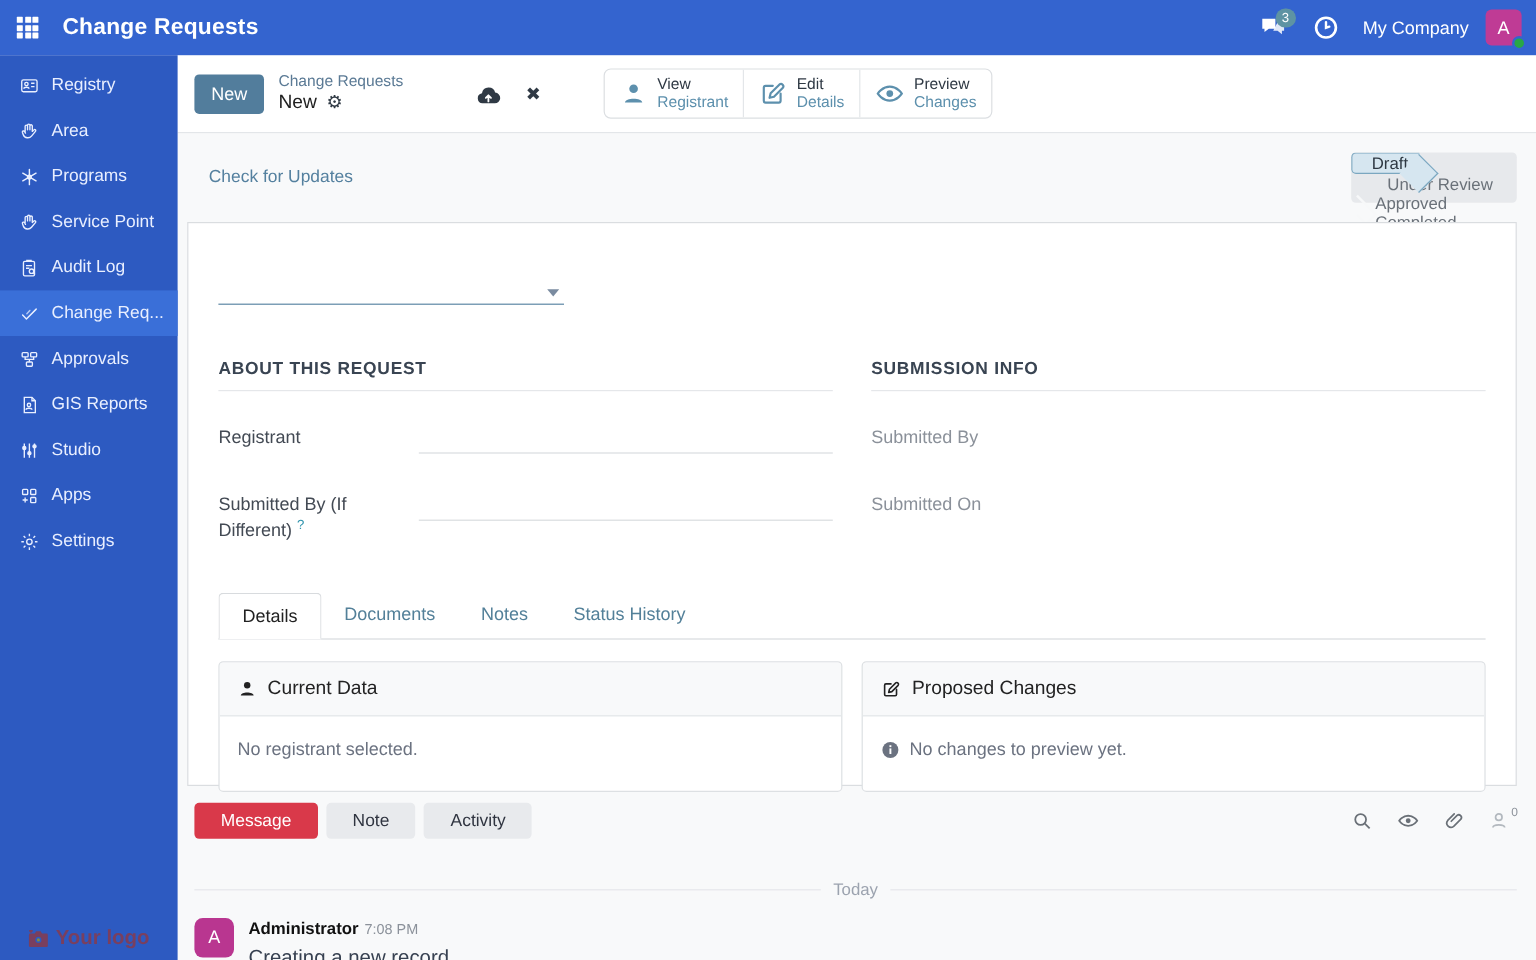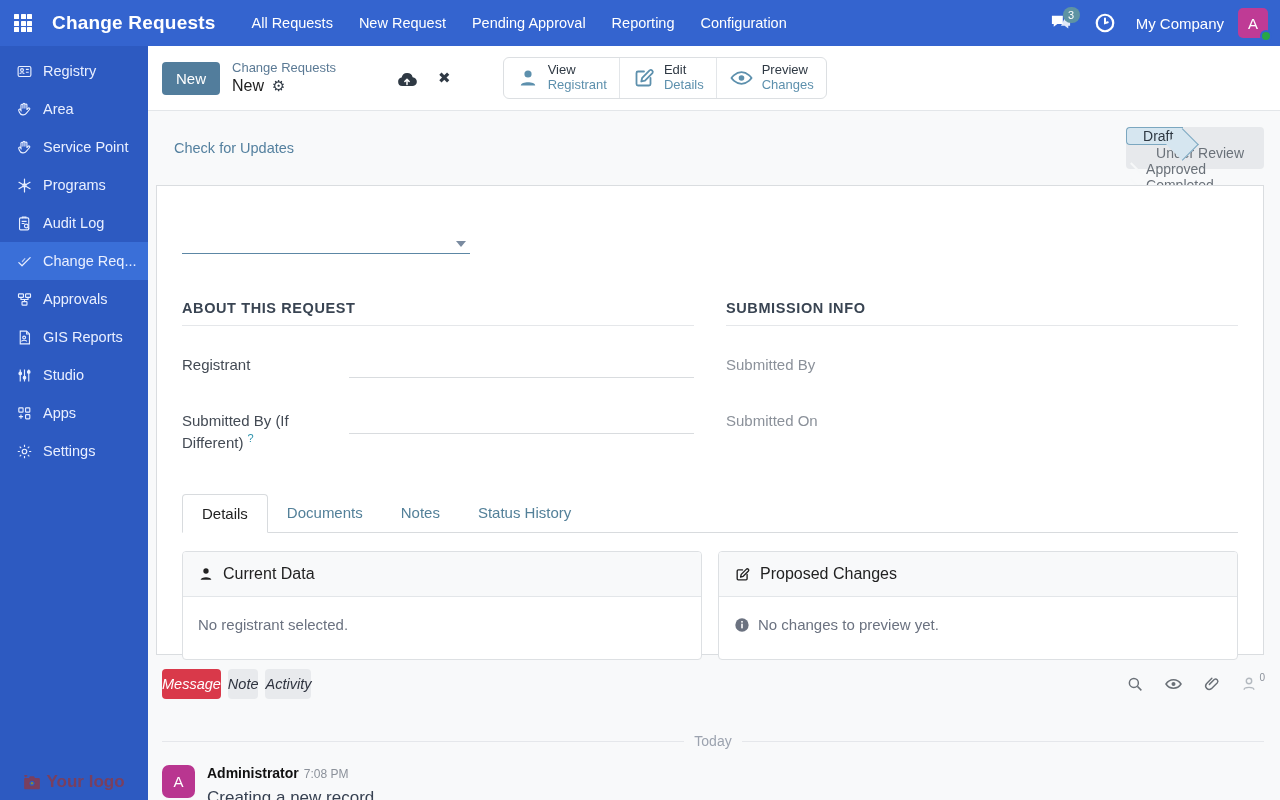--- a/index.html
+++ b/index.html
@@ -91,21 +91,21 @@
 
   .cards { display:flex; gap:16px; margin-top:18px; }
   .card { flex:1 1 0; border:1px solid #dde0e3; border-radius:4px; background:#fff; overflow:hidden; }
   .card-head { background:#f8f9fa; border-bottom:1px solid #e3e6e9; padding:13px 15px;
     display:flex; align-items:center; gap:9px; font-size:16px; color:#222; }
   .card-body { padding:19px 15px 26px 15px; font-size:15px; color:#6b7280; display:flex; align-items:center; gap:8px; }
 
   
   .chatter { padding:14px 16px 0 14px; }
   .chat-toolbar { display:flex; align-items:center; }
-  .btn { font-size:14.5px; padding:7px 0; border-radius:4px; border:none; cursor:pointer; margin-right:7px;font-style:italic; }
+  .btn { font-size:14.5px; padding:7px 22px; border-radius:4px; border:none; cursor:pointer; margin-right:7px; }
   .btn-danger { background:#d9394a; color:#fff; }
   .btn-plain { background:#e8eaed; color:#2f3440; }
   .chat-icons { margin-left:auto; display:flex; align-items:center; gap:19px; color:#6a7077; }
   .chat-icons .ci { cursor:pointer; display:flex; align-items:center; }
   .follower { color:#b3b9bf; position:relative; }
   .follower sup { color:#8b919a; font-size:10px; position:relative; top:-7px; left:1px; }
   .divider { display:flex; align-items:center; margin-top:34px; color:#9ca3af; font-size:14px; }
   .divider::before,.divider::after { content:''; flex:1 1 auto; border-top:1px solid #e5e7eb; }
   .divider span { padding:0 10px; }
   .msg { display:flex; gap:12px; margin-top:16px; }
@@ -126,27 +126,20 @@
         <span></span>
         <span></span>
         <span></span>
         <span></span>
         <span></span>
         <span></span>
         <span></span>
       </div>
   </div>
   <div class="app-title">Change Requests</div>
-  <div class="top-menu">
-    <div class="mi">All Requests</div>
-    <div class="mi">New Request</div>
-    <div class="mi">Pending Approval</div>
-    <div class="mi">Reporting</div>
-    <div class="mi">Configuration</div>
-  </div>
   <div class="top-right">
     <div class="icon-btn">
       <svg width="22" height="20" viewBox="0 0 24 22">
           <path d="M2 3h12v9H8l-4 3v-3H2z" fill="#fff"></path>
           <path d="M16 6h6v8h-2v3l-4-3h-4" fill="#fff" opacity=".85"></path>
         </svg>
       <span class="badge">3</span>
     </div>
     <div class="icon-btn">
       <svg width="22" height="22" viewBox="0 0 24 24">
@@ -171,31 +164,31 @@
       </svg>
     <span>Registry</span>
   </div>
   <div class="side-item">
     <svg width="17" height="17" viewBox="0 0 24 24" fill="none" stroke="currentColor" stroke-width="1.6" stroke-linecap="round" stroke-linejoin="round">
         <path d="M7 12V6a1.4 1.4 0 0 1 2.8 0v4M9.8 10V4.8a1.4 1.4 0 0 1 2.8 0V10M12.6 10V5.6a1.4 1.4 0 0 1 2.8 0V12M15.4 12l1.8-1.8a1.3 1.3 0 0 1 1.9 1.8l-4.6 5.5a5.5 5.5 0 0 1-4.2 2h-.9a5.5 5.5 0 0 1-4.6-3.6l-1-2.7a1.4 1.4 0 0 1 2.6-1l1 1.8"></path>
       </svg>
     <span>Area</span>
   </div>
   <div class="side-item">
-    <svg width="17" height="17" viewBox="0 0 24 24" fill="none" stroke="currentColor" stroke-width="1.6" stroke-linecap="round" stroke-linejoin="round">
-        <path d="M7 12V6a1.4 1.4 0 0 1 2.8 0v4M9.8 10V4.8a1.4 1.4 0 0 1 2.8 0V10M12.6 10V5.6a1.4 1.4 0 0 1 2.8 0V12M15.4 12l1.8-1.8a1.3 1.3 0 0 1 1.9 1.8l-4.6 5.5a5.5 5.5 0 0 1-4.2 2h-.9a5.5 5.5 0 0 1-4.6-3.6l-1-2.7a1.4 1.4 0 0 1 2.6-1l1 1.8"></path>
-      </svg>
-    <span>Service Point</span>
-  </div>
-  <div class="side-item">
     <svg width="17" height="17" viewBox="0 0 24 24" fill="none" stroke="currentColor" stroke-width="1.7" stroke-linecap="round">
         <path d="M12 3v18M4.2 7.5l15.6 9M4.2 16.5l15.6-9"></path>
         <circle cx="12" cy="12" r="2.2"></circle>
       </svg>
     <span>Programs</span>
+  </div>
+  <div class="side-item">
+    <svg width="17" height="17" viewBox="0 0 24 24" fill="none" stroke="currentColor" stroke-width="1.6" stroke-linecap="round" stroke-linejoin="round">
+        <path d="M7 12V6a1.4 1.4 0 0 1 2.8 0v4M9.8 10V4.8a1.4 1.4 0 0 1 2.8 0V10M12.6 10V5.6a1.4 1.4 0 0 1 2.8 0V12M15.4 12l1.8-1.8a1.3 1.3 0 0 1 1.9 1.8l-4.6 5.5a5.5 5.5 0 0 1-4.2 2h-.9a5.5 5.5 0 0 1-4.6-3.6l-1-2.7a1.4 1.4 0 0 1 2.6-1l1 1.8"></path>
+      </svg>
+    <span>Service Point</span>
   </div>
   <div class="side-item">
     <svg width="17" height="17" viewBox="0 0 24 24" fill="none" stroke="currentColor" stroke-width="1.6">
         <rect x="5" y="4" width="13" height="17" rx="1.5"></rect>
         <path d="M9 4.5V3h5v1.5M8 9h7M8 12h4"></path>
         <circle cx="14.5" cy="15.5" r="2.6"></circle>
         <path d="M16.4 17.4l2 2"></path>
       </svg>
     <span>Audit Log</span>
   </div>

